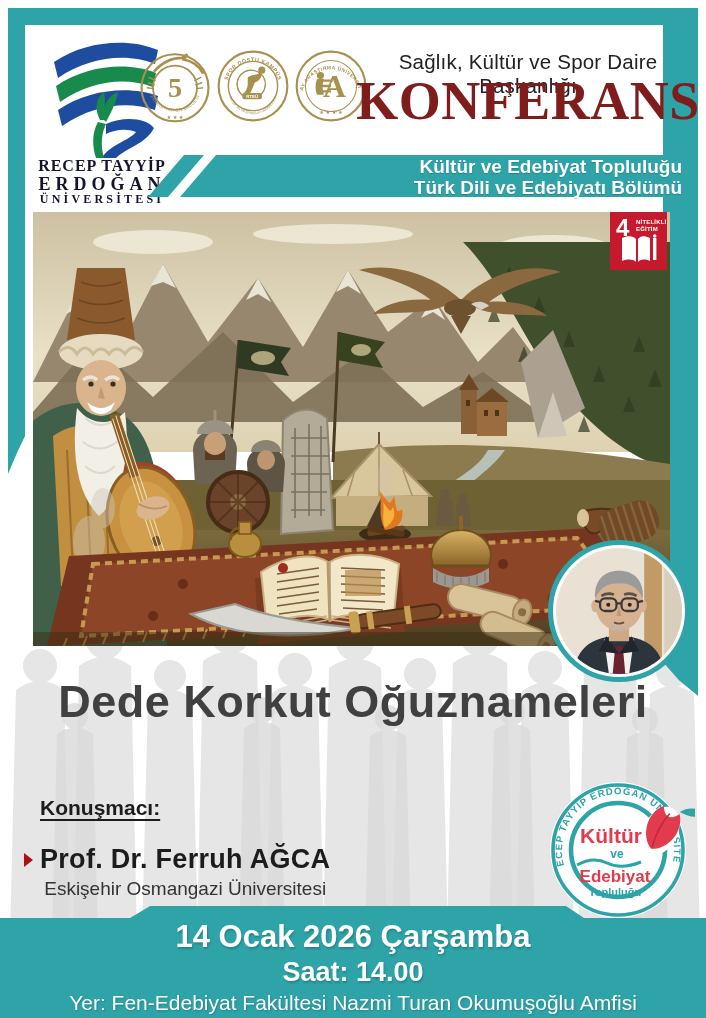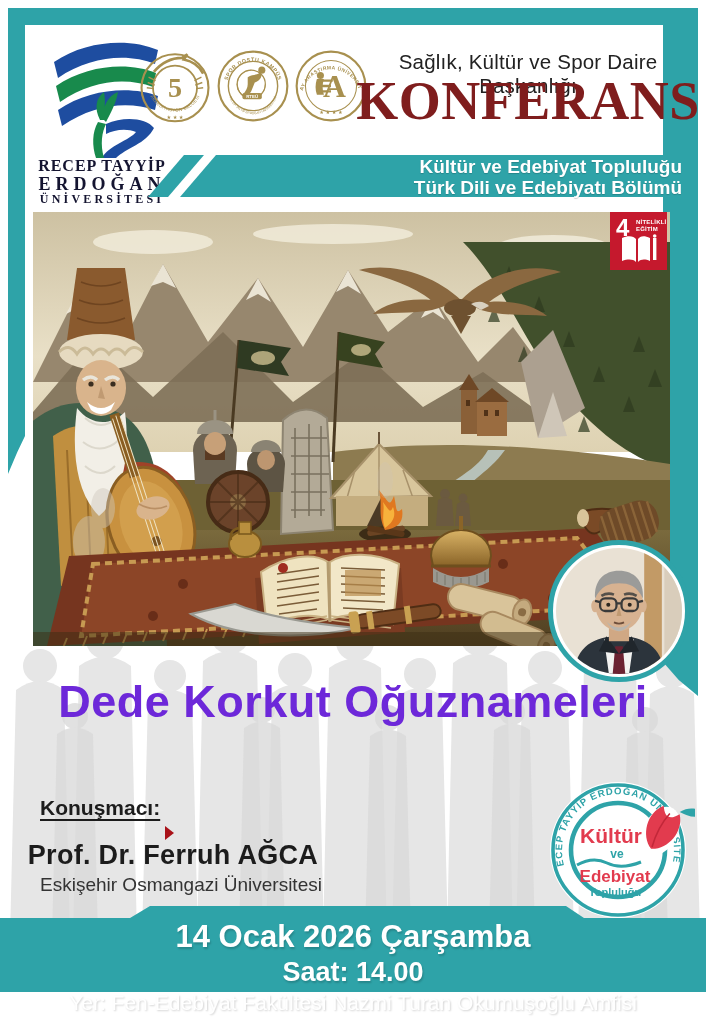--- a/index.html
+++ b/index.html
@@ -33,37 +33,37 @@
   
   .scene{position:absolute;left:33px;top:212px;width:637px;height:434px;z-index:2;}
   .sdg{position:absolute;left:610px;top:212px;width:57px;height:58px;background:#C5192D;z-index:3;color:#fff;}
   .sdg .num{position:absolute;left:6px;top:2px;font-size:24px;font-weight:bold;}
   .sdg .lbl{position:absolute;left:26px;top:7px;font-size:6px;font-weight:bold;line-height:7px;letter-spacing:.2px;}
   .sdg svg{position:absolute;left:10px;top:22px;}
   
   .crowd{position:absolute;left:0;top:626px;width:706px;height:312px;z-index:0;}
   
   .title{position:absolute;left:0;top:676px;width:706px;text-align:center;z-index:2;
-    font-weight:800;font-size:45px;color:#6d28d9;letter-spacing:.5px;}
+    font-weight:800;font-size:45px;color:#404040;letter-spacing:.5px;}
   .subtitle{position:absolute;left:0;top:736px;width:706px;text-align:center;z-index:2;
     font-weight:bold;font-size:31px;color:#2d2d2d;}
   .speaker{position:absolute;left:40px;top:796px;z-index:2;color:#1c1c1c;}
   .speaker .heading{font-size:21px;font-weight:bold;text-decoration:underline;text-underline-offset:4px;text-decoration-thickness:2px;}
-  .speaker .name-row{display:flex;align-items:center;margin-top:6px;margin-left:-16px;flex-direction:column;}
+  .speaker .name-row{display:flex;align-items:center;margin-top:24px;margin-left:-16px;}
   .speaker .arrow{width:0;height:0;border-left:9px solid #A91219;border-top:7px solid transparent;border-bottom:7px solid transparent;margin-right:7px;}
   .speaker .name{font-size:27px;font-weight:bold;letter-spacing:.3px;}
   .speaker .affiliation{font-size:19px;margin-top:3px;color:#333;text-align:center;}
   
   .photo{position:absolute;left:548px;top:540px;width:142px;height:142px;border-radius:50%;
     background:#fff;border:5px solid #2EA3A8;box-sizing:border-box;z-index:4;overflow:hidden;}
   .photo svg{position:absolute;left:3px;top:3px;border-radius:50%;}
   
   .club{position:absolute;left:545px;top:775px;width:150px;height:150px;z-index:5;}
   
-  .datebar{position:absolute;left:0;top:906px;width:706px;height:86px;background:#2EA3A8;z-index:3;
+  .datebar{position:absolute;left:0;top:906px;width:706px;height:112px;background:#2EA3A8;z-index:3;
     clip-path:polygon(0 12px,130px 12px,150px 0,566px 0,584px 12px,706px 12px,706px 112px,0 112px);
     text-align:center;color:#fff;}
   .datebar .d1{margin-top:13px;font-size:31px;font-weight:bold;text-shadow:1px 2px 2px rgba(0,0,0,.18);}
   .datebar .d2{margin-top:2px;font-size:27px;font-weight:bold;text-shadow:1px 2px 2px rgba(0,0,0,.18);}
   .datebar .d3{margin-top:3px;font-size:21px;font-weight:normal;text-shadow:1px 1px 2px rgba(0,0,0,.18);}
 </style>
 </head>
 <body>
 
 <div class="poster">

